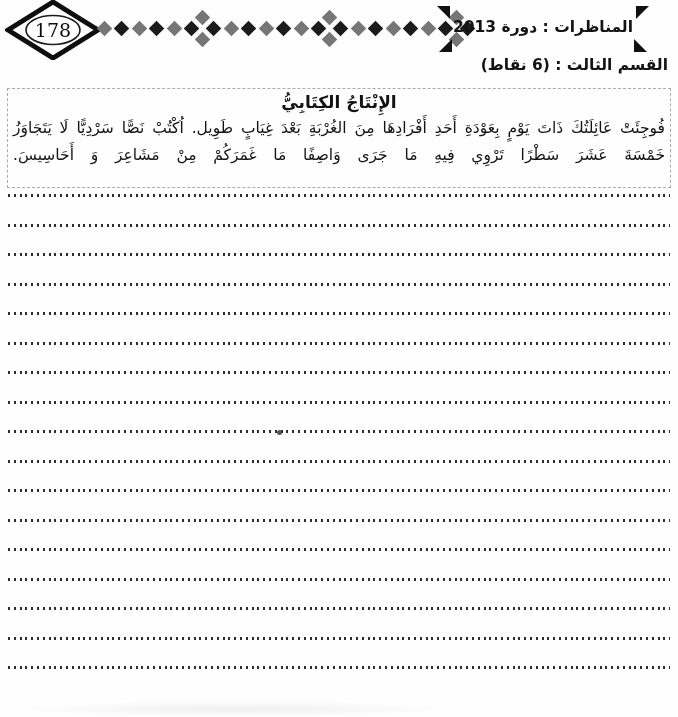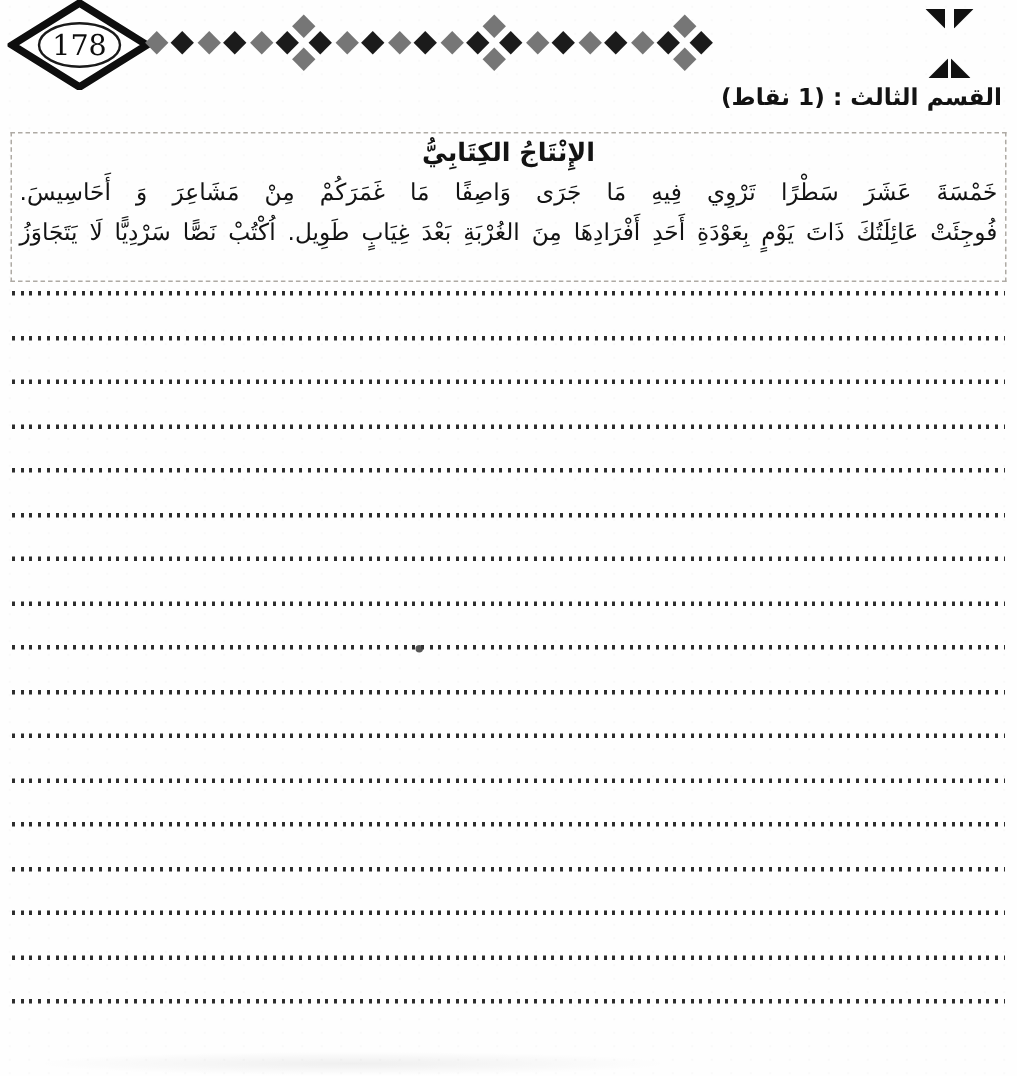--- a/index.html
+++ b/index.html
@@ -154,38 +154,39 @@
   <span class="corner-mark mk-lt">
     <svg width="13" height="13">
         <polygon points="0,0 13,0 13,13" fill="#111"></polygon>
       </svg>
   </span>
   <span class="corner-mark mk-lb">
     <svg width="13" height="13">
         <polygon points="13,0 13,13 0,13" fill="#111"></polygon>
       </svg>
   </span>
+  <span>المناظرات : دورة 2013</span>
   <span class="corner-mark mk-rt">
     <svg width="13" height="13">
         <polygon points="0,0 13,0 0,13" fill="#111"></polygon>
       </svg>
   </span>
   <span class="corner-mark mk-rb">
     <svg width="13" height="13">
         <polygon points="0,0 13,13 0,13" fill="#111"></polygon>
       </svg>
   </span>
 </div>
 
-<div class="section-heading">القسم الثالث : (1 نقاط)</div>
+<div class="section-heading">القسم الثالث : (6 نقاط)</div>
 
 <div class="task-box">
   <div class="task-title">الإِنْتَاجُ الكِتَابِيُّ</div>
+  <div class="task-line">فُوجِئَتْ عَائِلَتُكَ ذَاتَ يَوْمٍ بِعَوْدَةِ أَحَدِ أَفْرَادِهَا مِنَ الغُرْبَةِ بَعْدَ غِيَابٍ طَوِيل. اُكْتُبْ نَصًّا سَرْدِيًّا لَا يَتَجَاوَزُ</div>
   <div class="task-line">خَمْسَةَ عَشَرَ سَطْرًا تَرْوِي فِيهِ مَا جَرَى وَاصِفًا مَا غَمَرَكُمْ مِنْ مَشَاعِرَ وَ أَحَاسِيسَ.</div>
-  <div class="task-line">فُوجِئَتْ عَائِلَتُكَ ذَاتَ يَوْمٍ بِعَوْدَةِ أَحَدِ أَفْرَادِهَا مِنَ الغُرْبَةِ بَعْدَ غِيَابٍ طَوِيل. اُكْتُبْ نَصًّا سَرْدِيًّا لَا يَتَجَاوَزُ</div>
 </div>
 
 <div class="answer-lines">
     <div class="dotline"></div>
     <div class="dotline"></div>
     <div class="dotline"></div>
     <div class="dotline"></div>
     <div class="dotline"></div>
     <div class="dotline"></div>
     <div class="dotline"></div>

